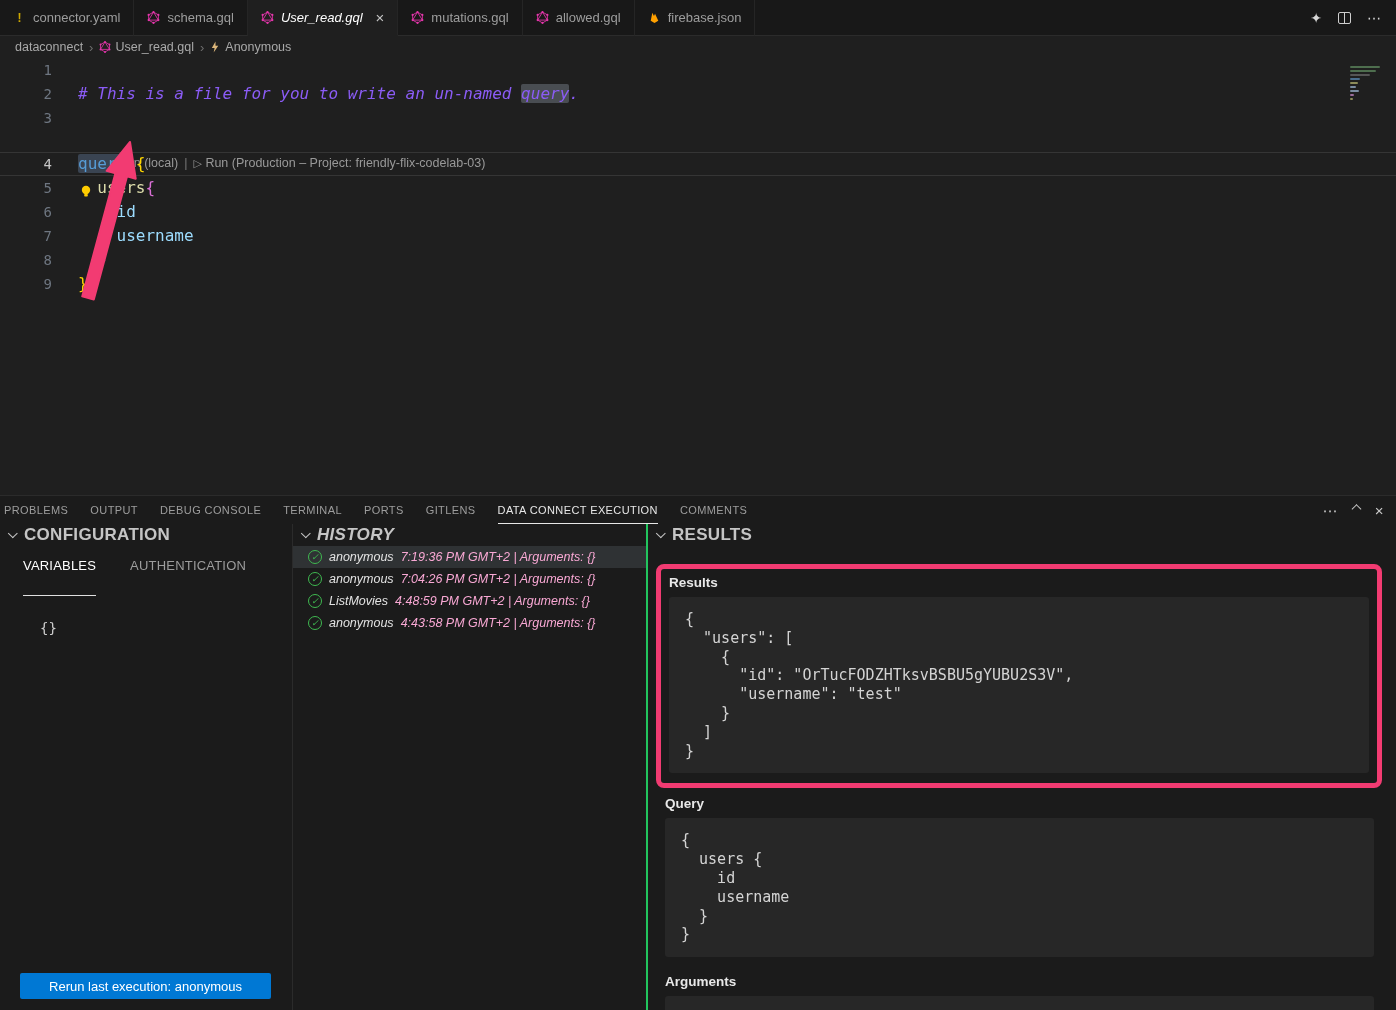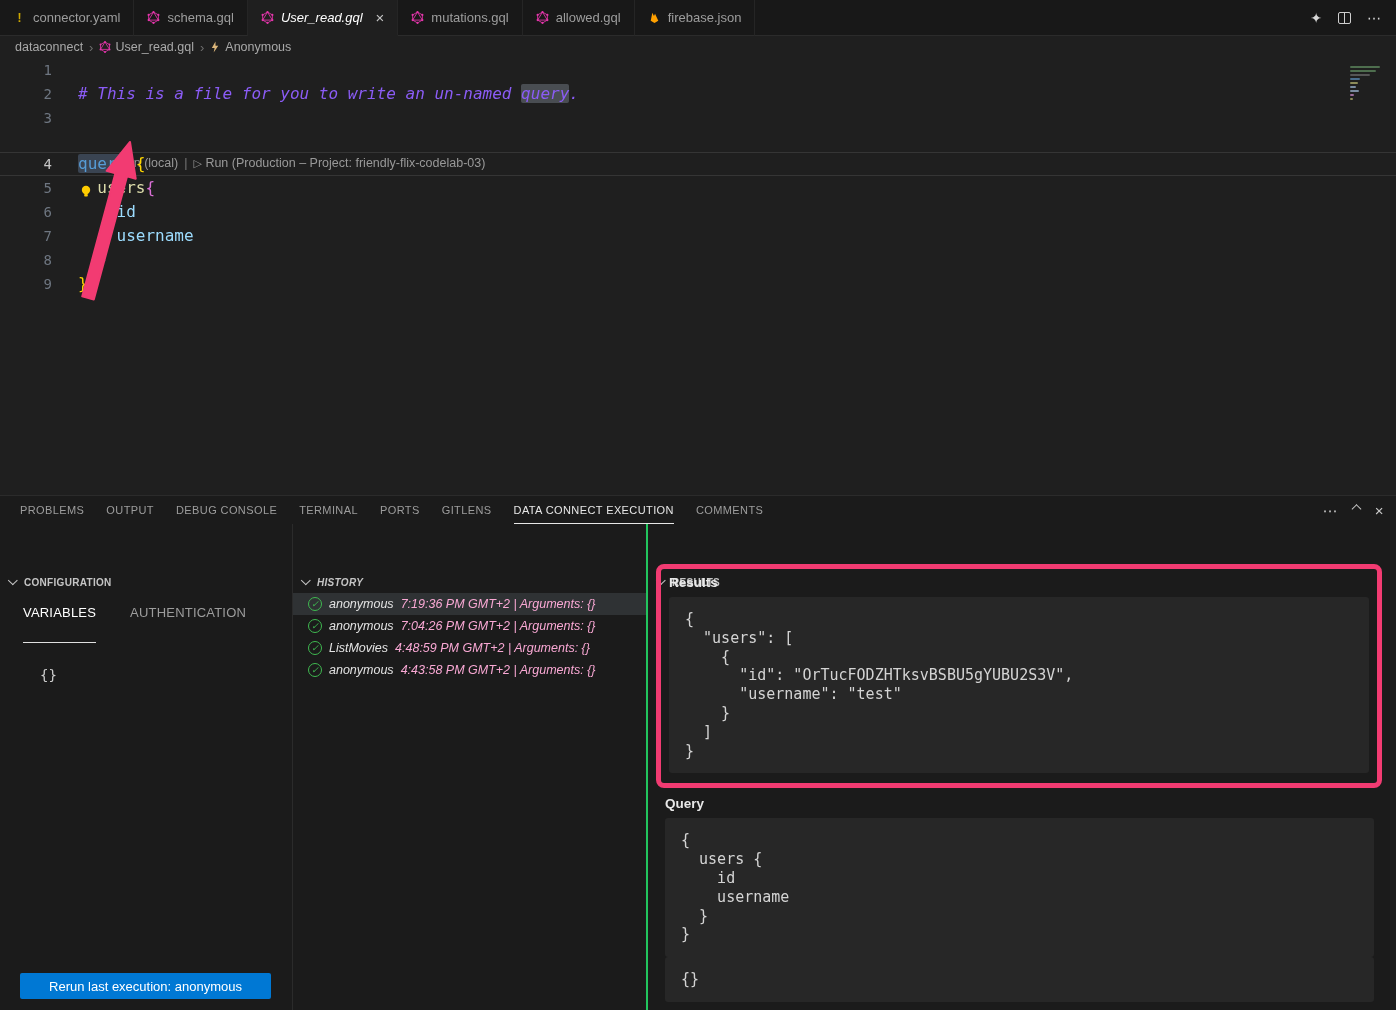--- a/index.html
+++ b/index.html
@@ -47,36 +47,36 @@
   .cl-link { cursor:pointer; }
   .cl-play { font-size:11px; }
   .cl-sep { padding:0 6px; color:#777; }
   .bulb { position:absolute; left:80px; top:5px; }
   .minimap { position:absolute; top:4px; right:12px; width:34px; height:44px; }
   .mm-line { height:2px; margin-bottom:2px; border-radius:1px; }
   .arrow-svg { position:absolute; inset:0; pointer-events:none; z-index:5; }
 
   
   .panel { position:absolute; top:495px; left:0; width:1396px; height:515px; background:#1b1b1b; border-top:1px solid #2b2b2b; }
-  .panel-tabs { height:28px; display:flex; align-items:center; padding-left:20px; gap:22px; font-size:11px;
+  .panel-tabs { height:28px; display:flex; align-items:center; padding-left:4px; gap:22px; font-size:11px;
                 color:#9d9d9d; letter-spacing:0.4px; position:relative; }
   .panel-tab { height:100%; display:flex; align-items:center; border-bottom:1px solid transparent; cursor:pointer; }
   .panel-tab.active { color:#e7e7e7; border-bottom:1px solid #e7e7e7; }
   .panel-actions { position:absolute; right:12px; top:0; height:100%; display:flex; align-items:center; gap:15px; }
   .pa-icon { color:#cccccc; font-size:15px; cursor:pointer; line-height:1; }
   .chev { width:7px; height:7px; border-left:1.4px solid #c5c5c5; border-bottom:1.4px solid #c5c5c5; display:inline-block;
           transform:rotate(-45deg) translate(1px,-2px); }
   .chev-up { transform:rotate(135deg) translate(-1px,1px); width:7px; height:7px; border-left:1.4px solid #c5c5c5; border-bottom:1.4px solid #c5c5c5; display:inline-block; }
   .panel-body { position:absolute; top:28px; bottom:0; left:0; right:0; display:flex; }
   .col { position:relative; }
   .col-config { width:293px; border-right:1px solid #2b2b2b; }
   .col-history { width:355px; border-right:2px solid #22c55e;font-style:italic; }
   .col-results { flex:1; overflow:hidden; }
-  .sec-header { height:22px; display:flex; align-items:center; gap:7px; padding-left:10px; font-size:10px;
-                font-weight:600; color:#c5c5c5; letter-spacing:0.3px; cursor:pointer;margin-top:47px; }
+  .sec-header { height:22px; display:flex; align-items:center; gap:7px; padding-left:10px; font-size:17px;
+                font-weight:600; color:#c5c5c5; letter-spacing:0.3px; cursor:pointer; }
 
   .cfg-tabs { display:flex; gap:34px; padding:12px 0 0 23px; font-size:13px; color:#9d9d9d; }
   .cfg-tab { padding-bottom:22px; border-bottom:1px solid transparent; cursor:pointer; letter-spacing:0.2px; }
   .cfg-tab.active { color:#ffffff; border-bottom:1px solid #e0e0e0; }
   .cfg-vars { margin:24px 0 0 40px; font-family:"DejaVu Sans Mono", monospace; font-size:14px; color:#cccccc; }
   .rerun { position:absolute; left:20px; right:21px; bottom:11px; height:26px; background:#0078d4; color:#ffffff;
            border:none; border-radius:2px; font-size:13px; font-family:"Liberation Sans", sans-serif; cursor:pointer; }
 
   .hrow { height:22px; display:flex; align-items:center; gap:7px; padding-left:15px; font-size:12.5px; cursor:pointer; white-space:nowrap; }
   .hrow.selected { background:#2f3234; }
@@ -358,20 +358,21 @@
   ]
 }</pre>
           </div>
           <div class="res-label ml">Query</div>
           <pre class="res-pre outer">{
   users {
     id
     username
   }
 }</pre>
+          <div class="res-label ml mt">Arguments</div>
           <pre class="res-pre outer">{}</pre>
         </div>
       </div>
 
     </div>
   </div>
 
 </div>
 
 </body></html>

